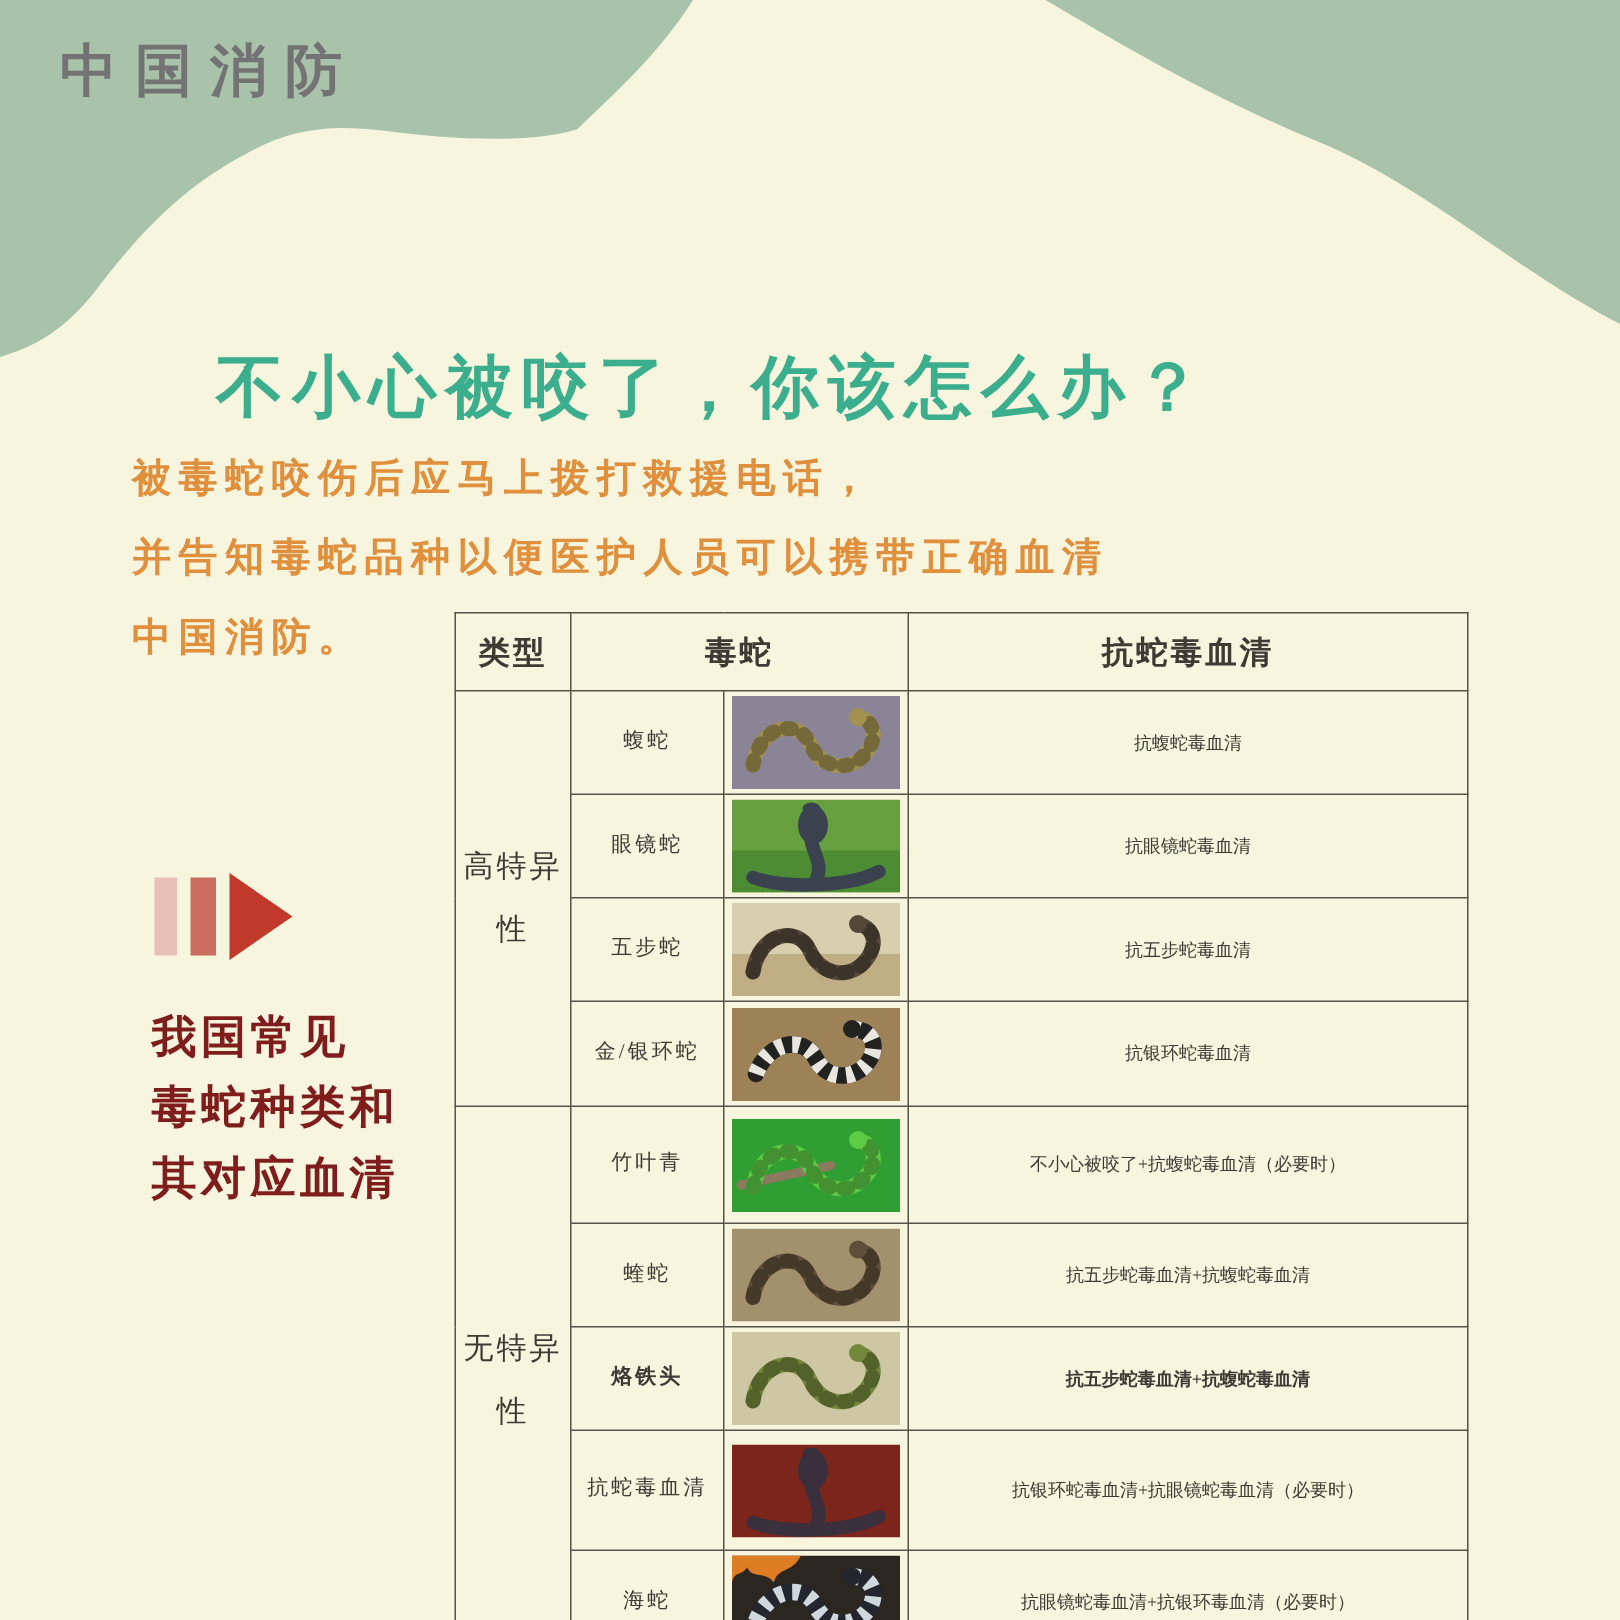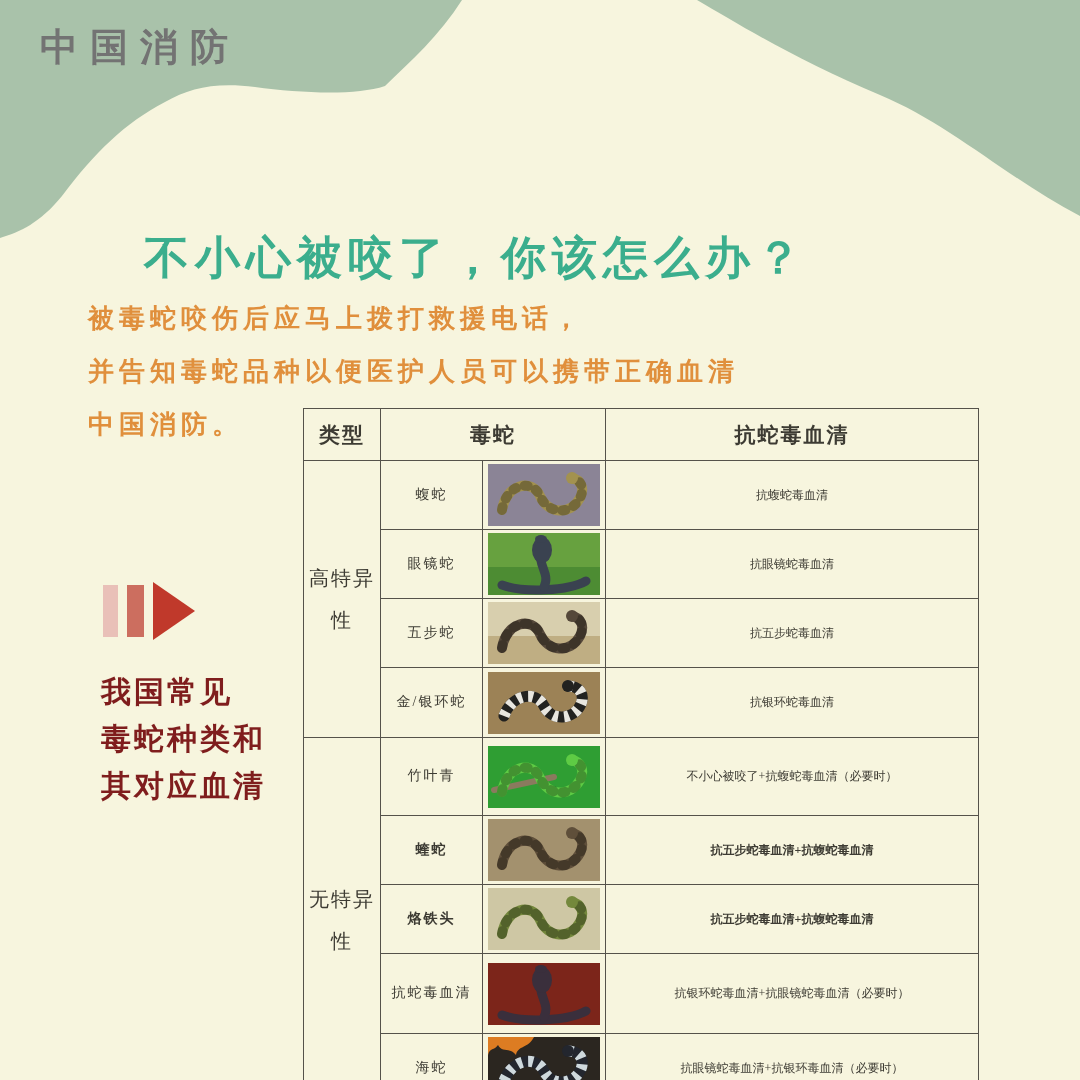--- a/index.html
+++ b/index.html
@@ -141,21 +141,21 @@
             <svg width="112" height="62" viewBox="0 0 112 62">
               <rect width="112" height="62" fill="#2f9e33"></rect>
               <path d="M6,44 L66,31" stroke="#8a7a5e" stroke-width="6" stroke-linecap="round"></path>
               <path d="M14,46 C18,20 44,14 52,32 C60,50 82,52 92,34 C97,24 93,16 84,14" fill="none" stroke="#5ecb44" stroke-width="10" stroke-linecap="round"></path>
               <path d="M14,46 C18,20 44,14 52,32 C60,50 82,52 92,34 C97,24 93,16 84,14" fill="none" stroke="rgba(0,0,0,0.28)" stroke-width="10" stroke-linecap="round" stroke-dasharray="3 9"></path>
               <circle cx="84" cy="14" r="6" fill="#5ecb44"></circle>
             </svg>
           </td>
           <td class="serum-cell">不小心被咬了+抗蝮蛇毒血清（必要时）</td>
         </tr>
-        <tr style="height: 66px; font-weight: bold;">
+        <tr style="height: 66px;">
           <td class="name-cell">蝰蛇</td>
           <td class="img-cell">
             <svg width="112" height="62" viewBox="0 0 112 62">
               <rect width="112" height="62" fill="#a3916e"></rect>
               <path d="M14,46 C18,20 44,14 52,32 C60,50 82,52 92,34 C97,24 93,16 84,14" fill="none" stroke="#5f4f3a" stroke-width="10" stroke-linecap="round"></path>
               <path d="M14,46 C18,20 44,14 52,32 C60,50 82,52 92,34 C97,24 93,16 84,14" fill="none" stroke="rgba(0,0,0,0.28)" stroke-width="10" stroke-linecap="round" stroke-dasharray="3 9"></path>
               <circle cx="84" cy="14" r="6" fill="#5f4f3a"></circle>
             </svg>
           </td>
           <td class="serum-cell">抗五步蛇毒血清+抗蝮蛇毒血清</td>

